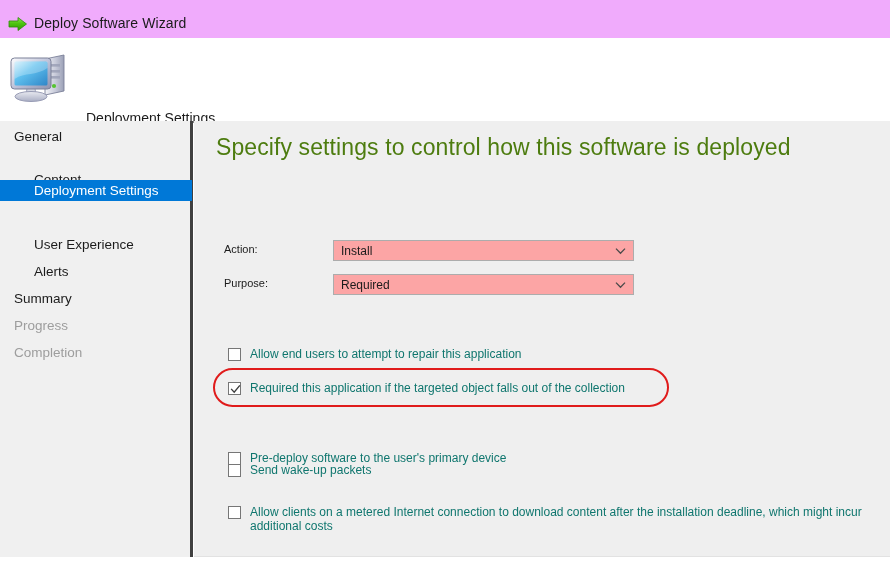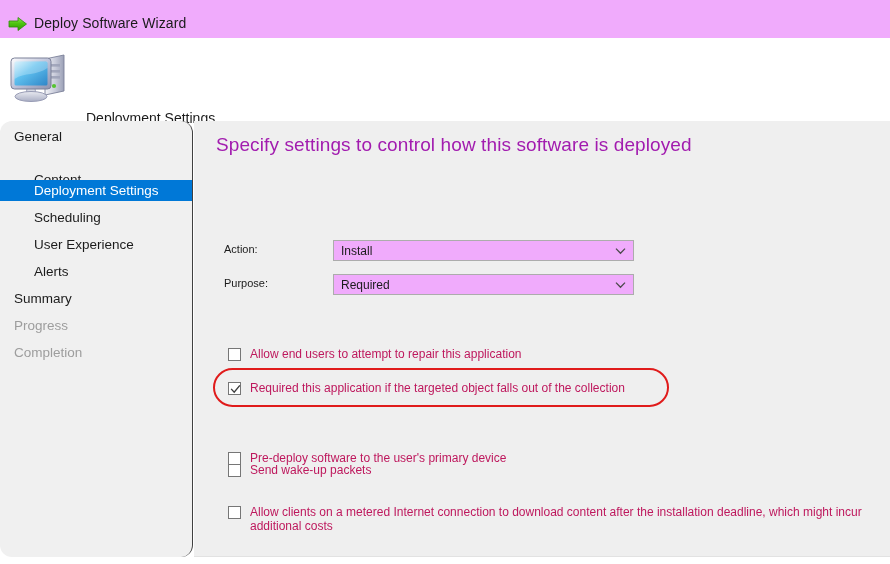--- a/index.html
+++ b/index.html
@@ -56,23 +56,22 @@
     color: #1b1b1b;
     white-space: nowrap;
   }
 
   
   #sidebar {
     position: absolute;
     left: 0; top: 121px;
     width: 193px; height: 436px;
     background: #f0f0f0;
-    border-right: 1px solid #404040;
-    box-sizing: border-box;
-    border-radius: 12px;
+    border-right: 3px solid #404040;
+    box-sizing: border-box;
   }
   #content {
     position: absolute;
     left: 194px; top: 121px;
     width: 696px; height: 436px;
     background: #efefef;
     border-bottom: 1px solid #e2e2e2;
     box-sizing: border-box;
   }
 
@@ -93,40 +92,40 @@
   .nav-item.selected {
     background: #0078d7;
     color: #ffffff;
   }
   .nav-item.disabled { color: #9d9d9d; }
 
   
   #content-heading {
     position: absolute;
     left: 216px; top: 134px;
-    font-size: 19px;
-    color: #a21caf;
+    font-size: 23px;
+    color: #4d7c0f;
     white-space: nowrap;
     letter-spacing: 0.1px;
   }
 
   
   .field-label {
     position: absolute;
     left: 224px;
     font-size: 11px;
     color: #1b1b1b;
     white-space: nowrap;
   }
   .select-box {
     position: absolute;
     left: 333px;
     width: 301px;
     height: 21px;
-    background: #f0abfc;
+    background: #fca5a5;
     border: 1px solid #acacac;
     box-sizing: border-box;
   }
   .select-value {
     position: absolute;
     left: 7px; top: 3px;
     font-size: 12px;
     color: #1b1b1b;
     white-space: nowrap;
   }
@@ -146,21 +145,21 @@
   }
   .cb-check {
     position: absolute;
     left: 1px; top: 1px;
     width: 11px; height: 11px;
   }
   .cb-label {
     position: absolute;
     left: 250px;
     font-size: 12px;
-    color: #be185d;
+    color: #0f766e;
     line-height: 14px;
   }
 
   
   #highlight-ellipse {
     position: absolute;
     left: 213px; top: 369px;
     width: 456px; height: 39px;
     border: 2px solid #e01b1b;
     border-radius: 20px;
@@ -227,21 +226,20 @@
       <path d="M6.5 15.5 L39.5 15.5 L39.5 22 C28 30 17 26 6.5 33 Z" fill="#ffffff" opacity="0.26"></path>
     </svg>
   </span>
   <span id="page-header-title">Deployment Settings</span>
 </div>
 
 <div id="sidebar">
     <div class="nav-item level0" style="top: 5px;">General</div>
     <div class="nav-item level1" style="top: 32px; margin-top: 16px;">Content</div>
     <div class="nav-item level1 selected" style="top: 59px;">Deployment Settings</div>
-    <div class="nav-item level1" style="top: 86px;">Scheduling</div>
     <div class="nav-item level1" style="top: 140px;">Alerts</div>
     <div class="nav-item level1" style="top: 113px;">User Experience</div>
     <div class="nav-item level0 disabled" style="top: 194px;">Progress</div>
     <div class="nav-item level0" style="top: 167px;">Summary</div>
     <div class="nav-item level0 disabled" style="top: 221px;">Completion</div>
   </div>
 
 <div id="content"></div>
 
 <div id="content-heading">Specify settings to control how this software is deployed</div>

